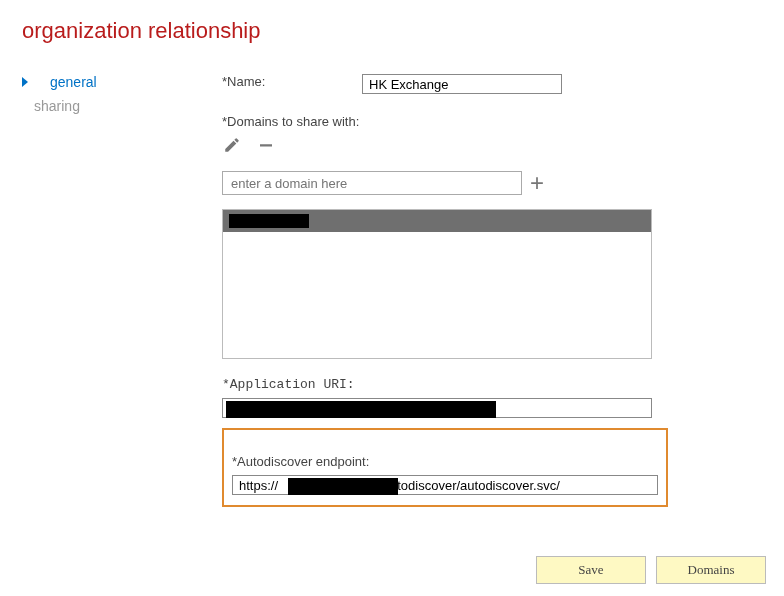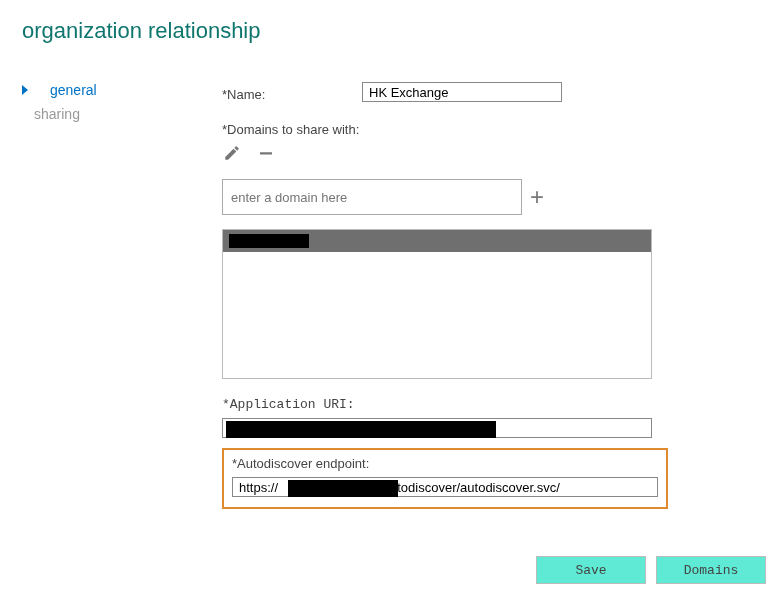--- a/index.html
+++ b/index.html
@@ -11,22 +11,22 @@
     color: #333;
     background: #fff;
     overflow: hidden;
   }
   .page {
     padding: 18px 22px 0 22px;
   }
   .title {
     font-size: 22px;
     font-weight: 300;
-    color: #0f766e;
-    margin-bottom: 38px;
+    color: #b91c1c;
+    margin-bottom: 30px;
   }
   .body {
     display: flex;
     align-items: flex-start;
   }
   .sidenav {
     width: 200px;
     flex: 0 0 200px;
   }
   .nav-item {
@@ -43,21 +43,21 @@
     border-top: 5px solid transparent;
     border-bottom: 5px solid transparent;
     border-left: 6px solid #0072c6;
     margin-right: 6px;
   }
   .main {
     flex: 1;
   }
   .row {
     display: flex;
-    align-items: flex-end;
+    align-items: flex-start;
     margin-bottom: 8px;
   }
   .label {
     width: 140px;
     color: #444;
   }
   .sublabel {
     color: #444;
     margin-top: 20px;
     margin-bottom: 6px;
@@ -83,21 +83,21 @@
     cursor: pointer;
     color: #666;
   }
   .domain-entry {
     display: flex;
     align-items: center;
     gap: 8px;
   }
   .domain-input {
     width: 300px;
-    height: 36px;
+    height: 24px;
     border: 1px solid #aaa;
     padding: 2px 8px;
     font-family: inherit;
     font-size: 13px;
     color: #999;
   }
   .plus-btn {
     font-size: 24px;
     font-weight: 300;
     color: #777;
@@ -122,21 +122,21 @@
   }
   .redact {
     background: #000;
     display: inline-block;
   }
   .app-uri-field {
     width: 430px;
   }
   .autod-box {
     border: 2px solid #e08a2f;
-    padding: 6px 8px 10px 8px;
+    padding: 24px 8px 10px 8px;
     width: 446px;
     margin-top: 10px;
   }
   .autod-field {
     width: 426px;
     position: relative;
   }
   .autod-overlay {
     position: absolute;
     left: 56px; top: 3px;
@@ -146,22 +146,22 @@
   }
   .footer {
     position: absolute;
     bottom: 12px; right: 18px;
     display: flex;
     gap: 10px;
   }
   .btn {
     width: 110px; height: 28px;
     border: 1px solid #bbb;
-    background: #5eead4;
-    font-family: Liberation Mono, monospace;
+    background: #fef9c3;
+    font-family: Liberation Serif, serif;
     font-size: 13px;
     cursor: pointer;
     color: #444;
   }
 </style>
 </head>
 <body>
 
 <div class="page">
   <div class="title">organization relationship</div>

